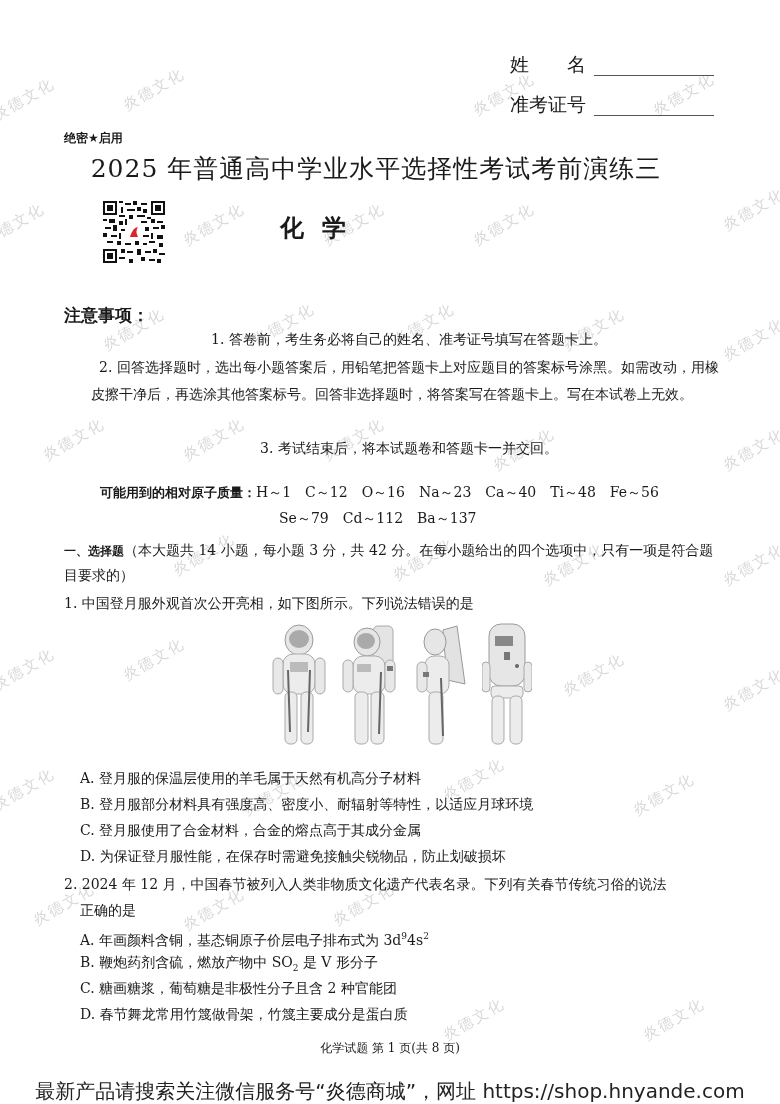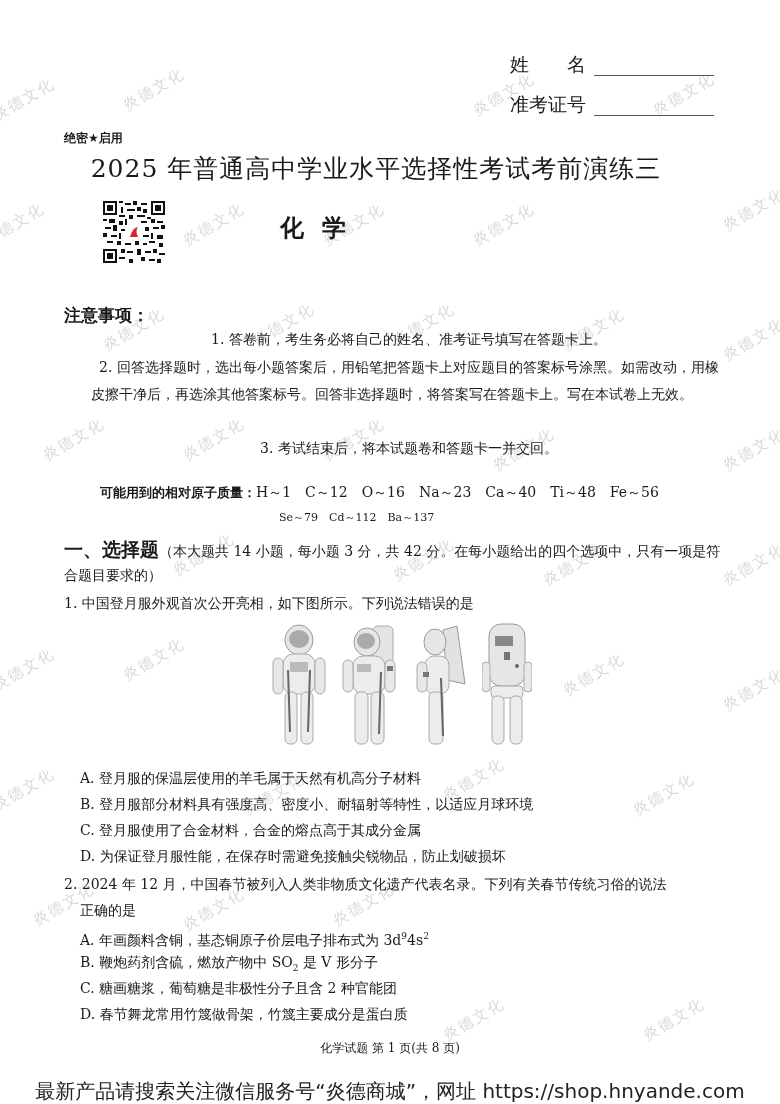--- a/index.html
+++ b/index.html
@@ -14,23 +14,23 @@
   .secret { left: 64px; top: 130px; font-size: 12px; font-weight: bold; font-family: "DejaVu Sans", sans-serif; }
   .title { left: 0; width: 752px; top: 152px; text-align: center; font-size: 25px; letter-spacing: 1px; }
   .subject { left: 0; width: 644px; top: 212px; text-align: center; font-size: 24px; font-weight: bold;
              font-family: "DejaVu Sans", sans-serif; letter-spacing: 18px; }
   .qr { left: 103px; top: 201px; width: 62px; height: 62px; }
   .notes-title { left: 64px; top: 304px; font-size: 17px; font-weight: bold; font-family: "DejaVu Sans", sans-serif; }
   .para { position: absolute; left: 64px; width: 656px; font-size: 14px; line-height: 24px; }
   .indent { text-indent: 34px; text-align: center; }
   .atomic { left: 100px; top: 484px; font-size: 14px; }
   .atomic b { font-family: "DejaVu Sans", sans-serif; font-size: 13px; }
-  .atomic-row2 { left: 279px; top: 510px; font-size: 11px; }
+  .atomic-row2 { left: 279px; top: 510px; font-size: 14px; }
   .section { left: 64px; top: 538px; width: 660px; font-size: 14px; line-height: 24px; }
-  .section b { font-family: Liberation Serif, serif; font-size: 19px; }
+  .section b { font-family: Liberation Serif, serif; font-size: 12px; }
   .q { position: absolute; font-size: 14px; line-height: 24px; }
   .opt { position: absolute; left: 80px; font-size: 14px; line-height: 24px; }
   .figures { left: 270px; top: 622px; width: 262px; height: 128px; display: flex; justify-content: space-between; }
   .footer { left: 0; width: 780px; top: 1040px; text-align: center; font-size: 12px; }
   .banner { left: 0; width: 780px; top: 1078px; text-align: center; font-size: 20px; font-family: "DejaVu Sans", sans-serif; color: #222; }
   sup, sub { font-size: 9px; }
 </style>
 </head>
 <body>
 

